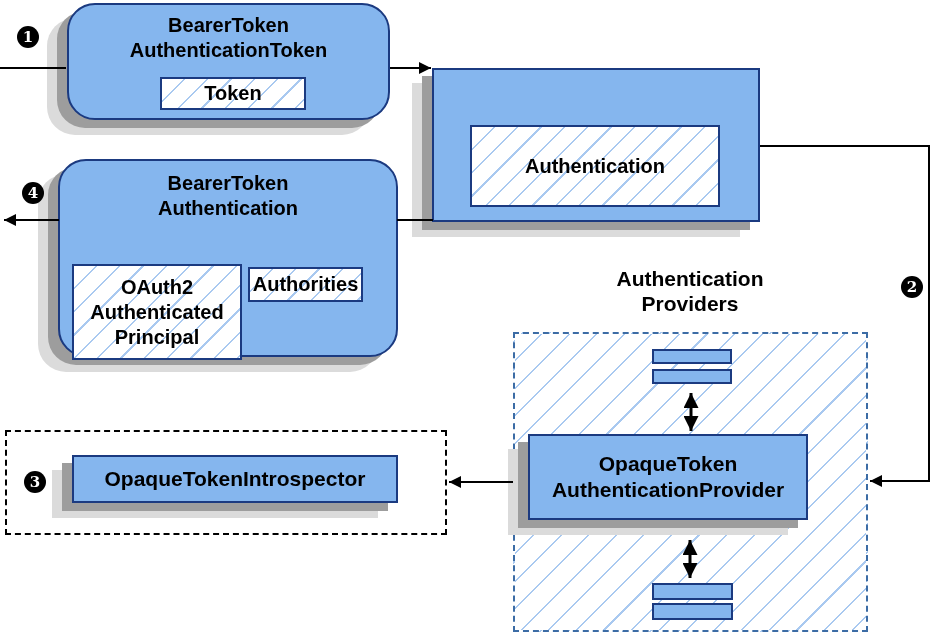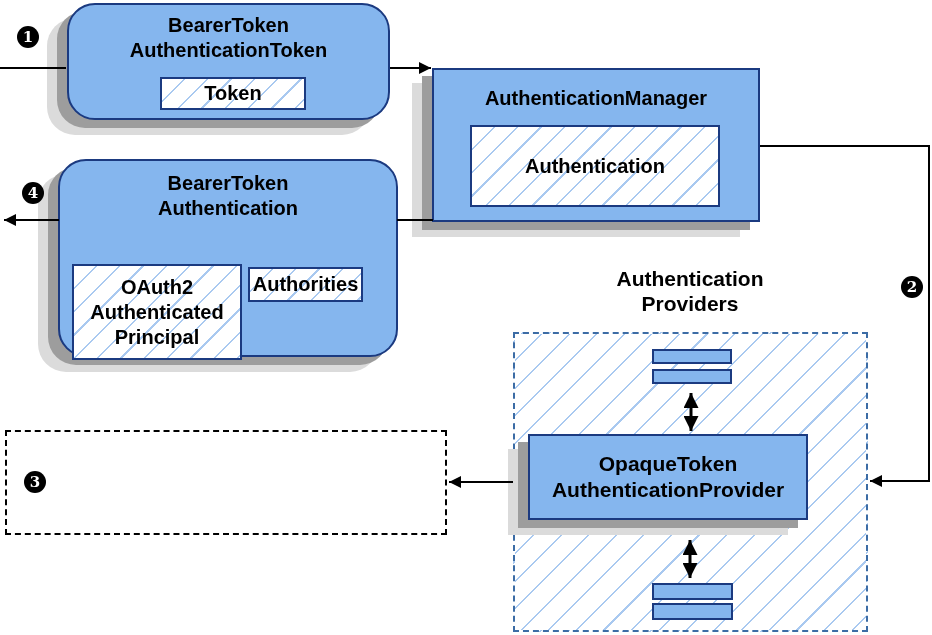--- a/index.html
+++ b/index.html
@@ -71,21 +71,20 @@
   <div class="badge" style="left:24px;top:471px;">3</div>
   <div class="badge" style="left:22px;top:182px;">4</div>
 
   <div class="node rounded shadow" style="left:67px;top:3px;width:323px;height:117px;">
     <div class="title" style="top:8px;">BearerToken
 AuthenticationToken</div>
     <div class="inner" style="left:83px;top:72px;width:146px;height:33px;margin-left:8px;">Token</div>
   </div>
 
   <div class="node shadow" style="left:432px;top:68px;width:328px;height:154px;">
-    <div class="title" style="top:16px;">AuthenticationManager</div>
     <div class="inner" style="left:36px;top:55px;width:250px;height:82px;">Authentication</div>
   </div>
 
   <div class="node rounded shadow" style="left:58px;top:159px;width:340px;height:198px;">
     <div class="title" style="top:10px;">BearerToken
 Authentication</div>
     <div class="inner" style="left:12px;top:76px;width:170px;height:96px;margin-top:27px;">OAuth2
 Authenticated
 Principal</div>
     <div class="inner" style="left:188px;top:106px;width:115px;height:35px;">Authorities</div>
@@ -102,20 +101,23 @@
   <div class="node shadow centered-flex" style="left:528px;top:434px;width:280px;height:86px;">
     <div class="otap-title">OpaqueToken
 AuthenticationProvider</div>
   </div>
 
   <div class="bar" style="left:652px;top:583px;width:81px;height:17px;"></div>
   <div class="bar" style="left:652px;top:603px;width:81px;height:17px;"></div>
 
   <div class="group-dashed" style="left:5px;top:430px;width:442px;height:105px;"></div>
 
+  <div class="node shadow centered-flex" style="left:72px;top:455px;width:326px;height:48px;">
+    <div class="otap-title">OpaqueTokenIntrospector</div>
+  </div>
 
   <svg class="wires" width="932" height="635" viewBox="0 0 932 635">
     <defs>
       <marker id="mHead" viewBox="0 0 10 10" refX="10" refY="5" markerWidth="15" markerHeight="12" markerUnits="userSpaceOnUse" orient="auto-start-reverse">
         <path d="M0,0 L10,5 L0,10 z" fill="#000"></path>
       </marker>
       <marker id="mHeadBig" viewBox="0 0 10 10" refX="10" refY="5" markerWidth="15" markerHeight="15" markerUnits="userSpaceOnUse" orient="auto-start-reverse">
         <path d="M0,0 L10,5 L0,10 z" fill="#000"></path>
       </marker>
     </defs>

